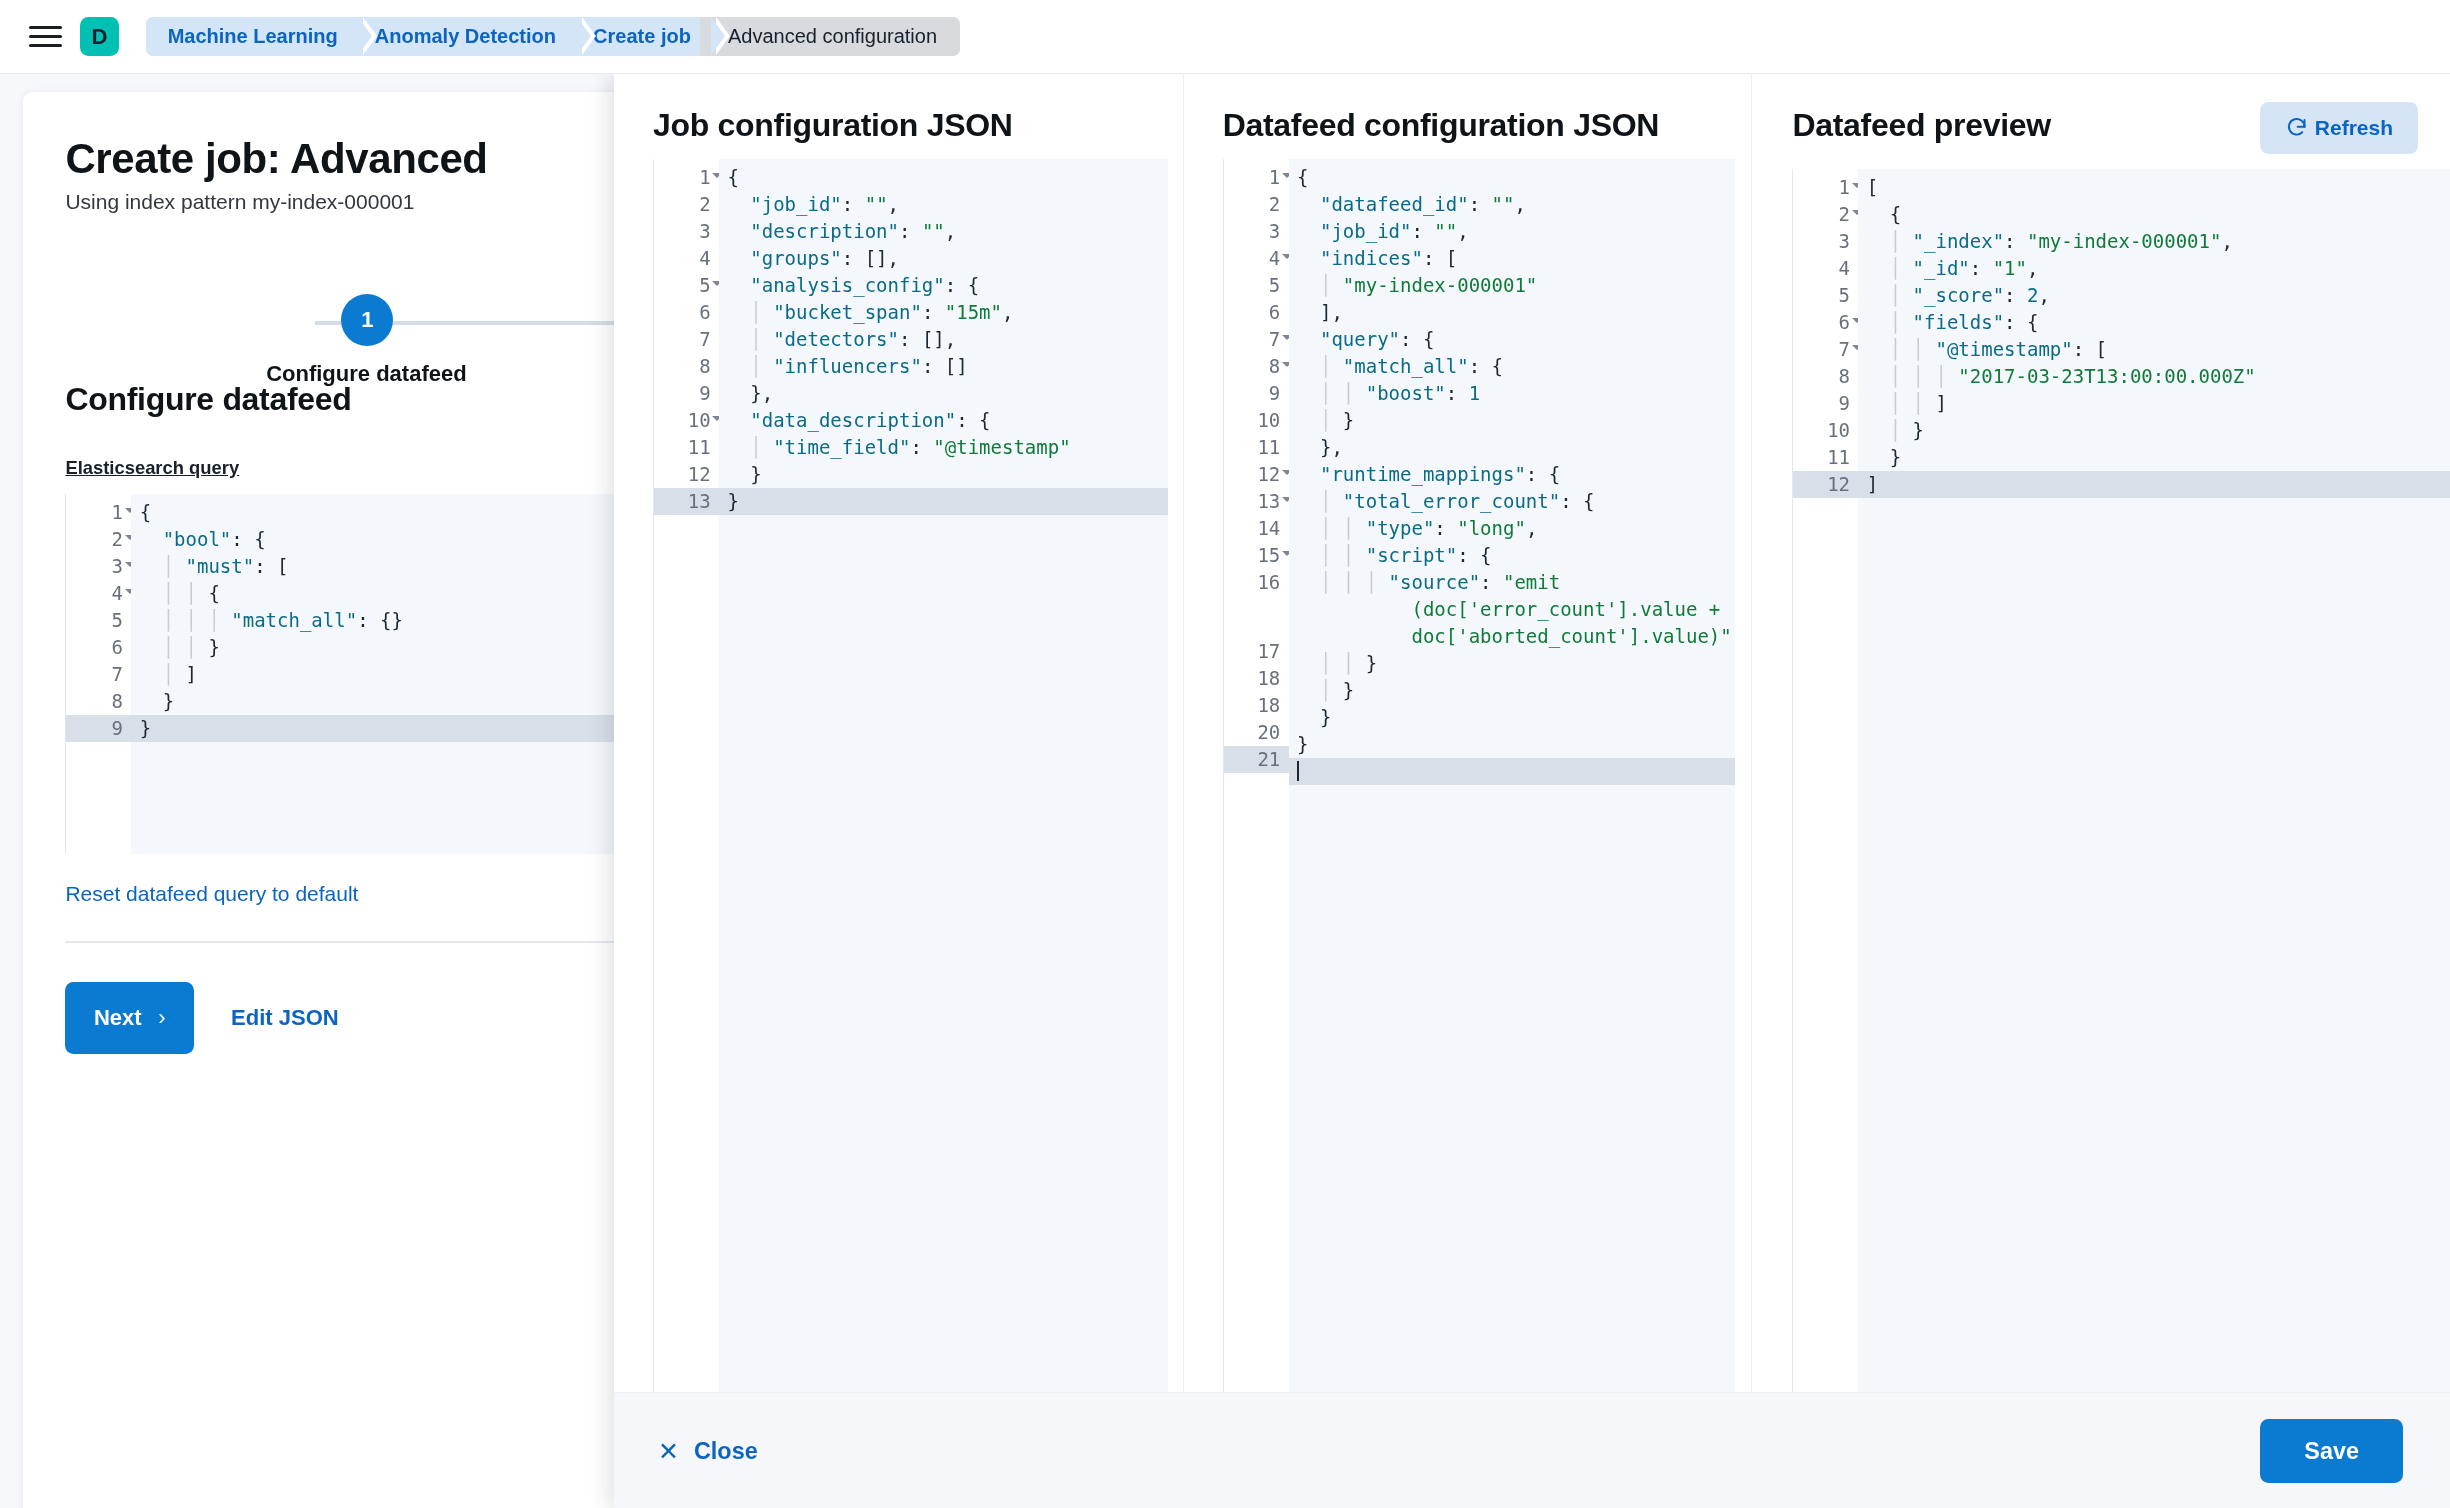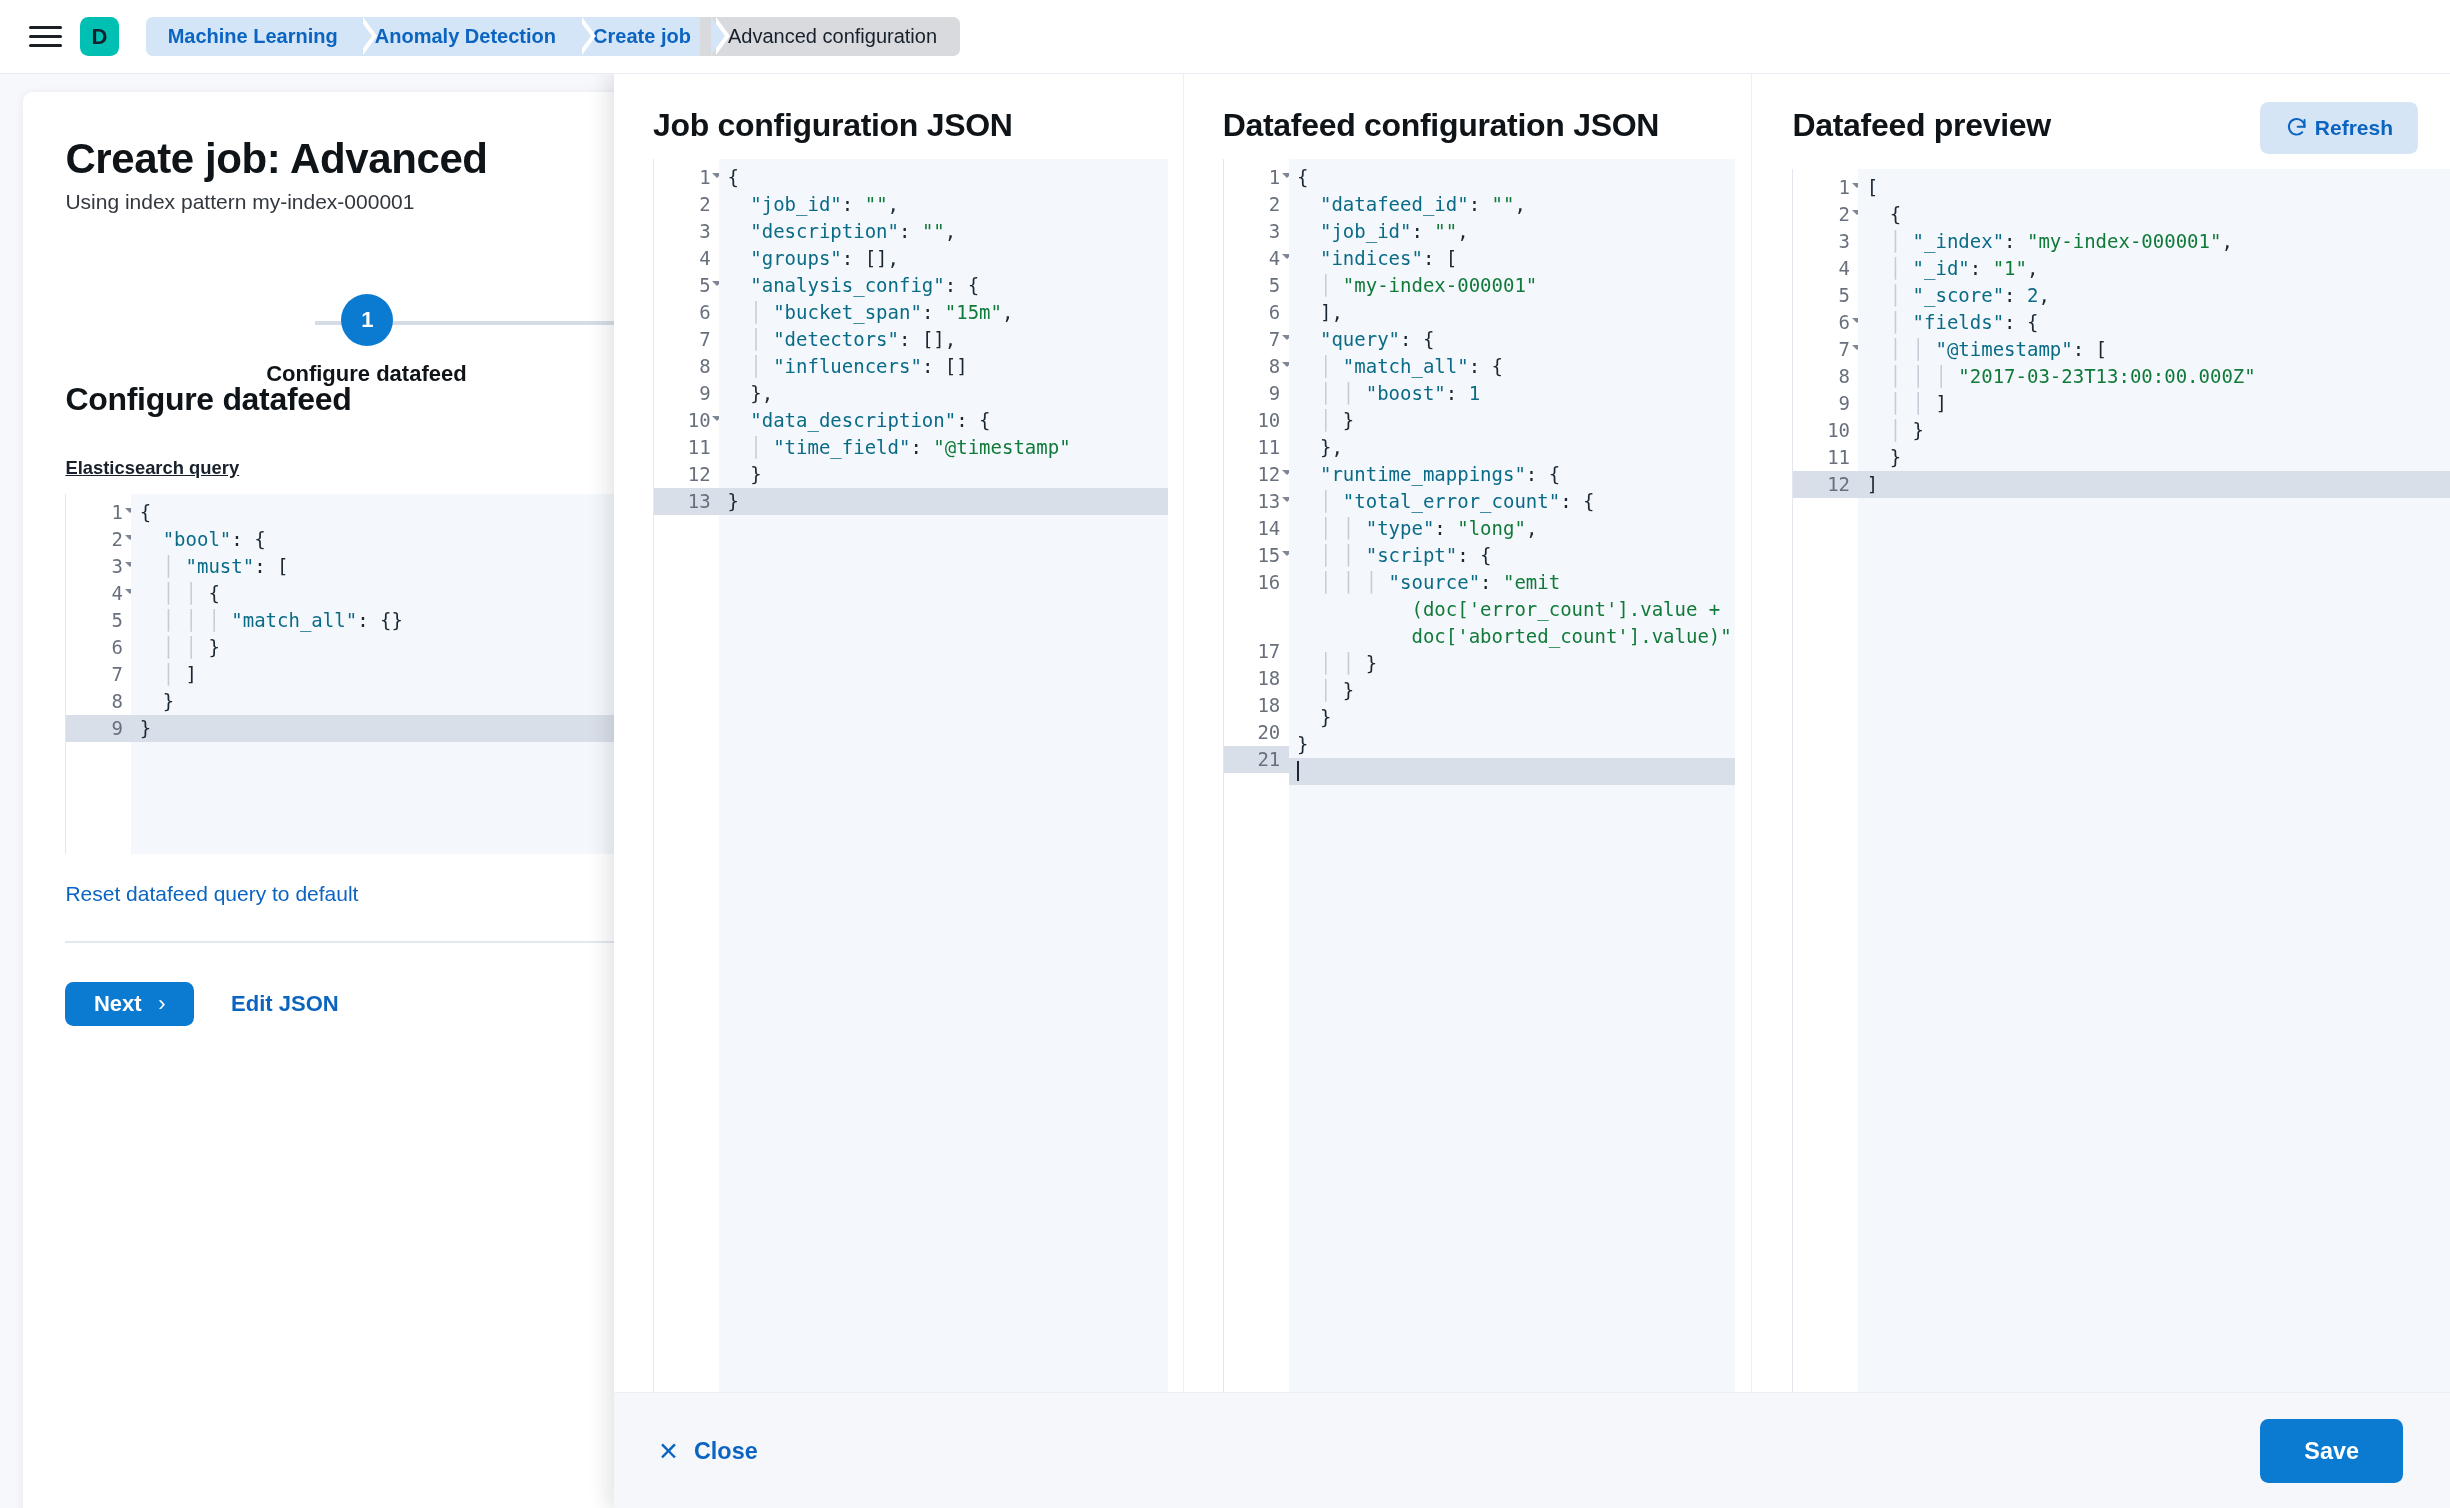--- a/index.html
+++ b/index.html
@@ -150,21 +150,21 @@
   .es-editor { margin-top: 15px; width: 603px; height: 360px; }
   .es-editor .code { width: 538px; }
 
   .link-btn {
     margin-top: 28.5px; font-size: 21px; color:#0b64c0; font-weight:400; cursor:pointer;
   }
   .divider-h { margin-top: 35px; width: 804px; height: 1.7px; background:#e3e7ee; }
   .btn-row { margin-top: 39px; display:flex; align-items:center; gap: 37px; }
   .btn-primary {
     background:#0b7ad1; color:#fff; border:none; border-radius: 8.4px;
-    font-size: 22px; font-weight: 700; height: 44px; padding: 0 28.5px;
+    font-size: 22px; font-weight: 700; height: 72px; padding: 0 28.5px;
     display:flex; align-items:center; gap:16.7px; cursor:pointer;
     font-family:"Liberation Sans", sans-serif;
   }
   .btn-text { color:#0b64c0; font-size: 22px; font-weight: 700; cursor:pointer; }
   .chev { font-size: 22px; font-weight: 400; }
 
   
   .flyout {
     position:absolute; left: 614px; top: 74px;
     width: 1836px; height: 1435px;

